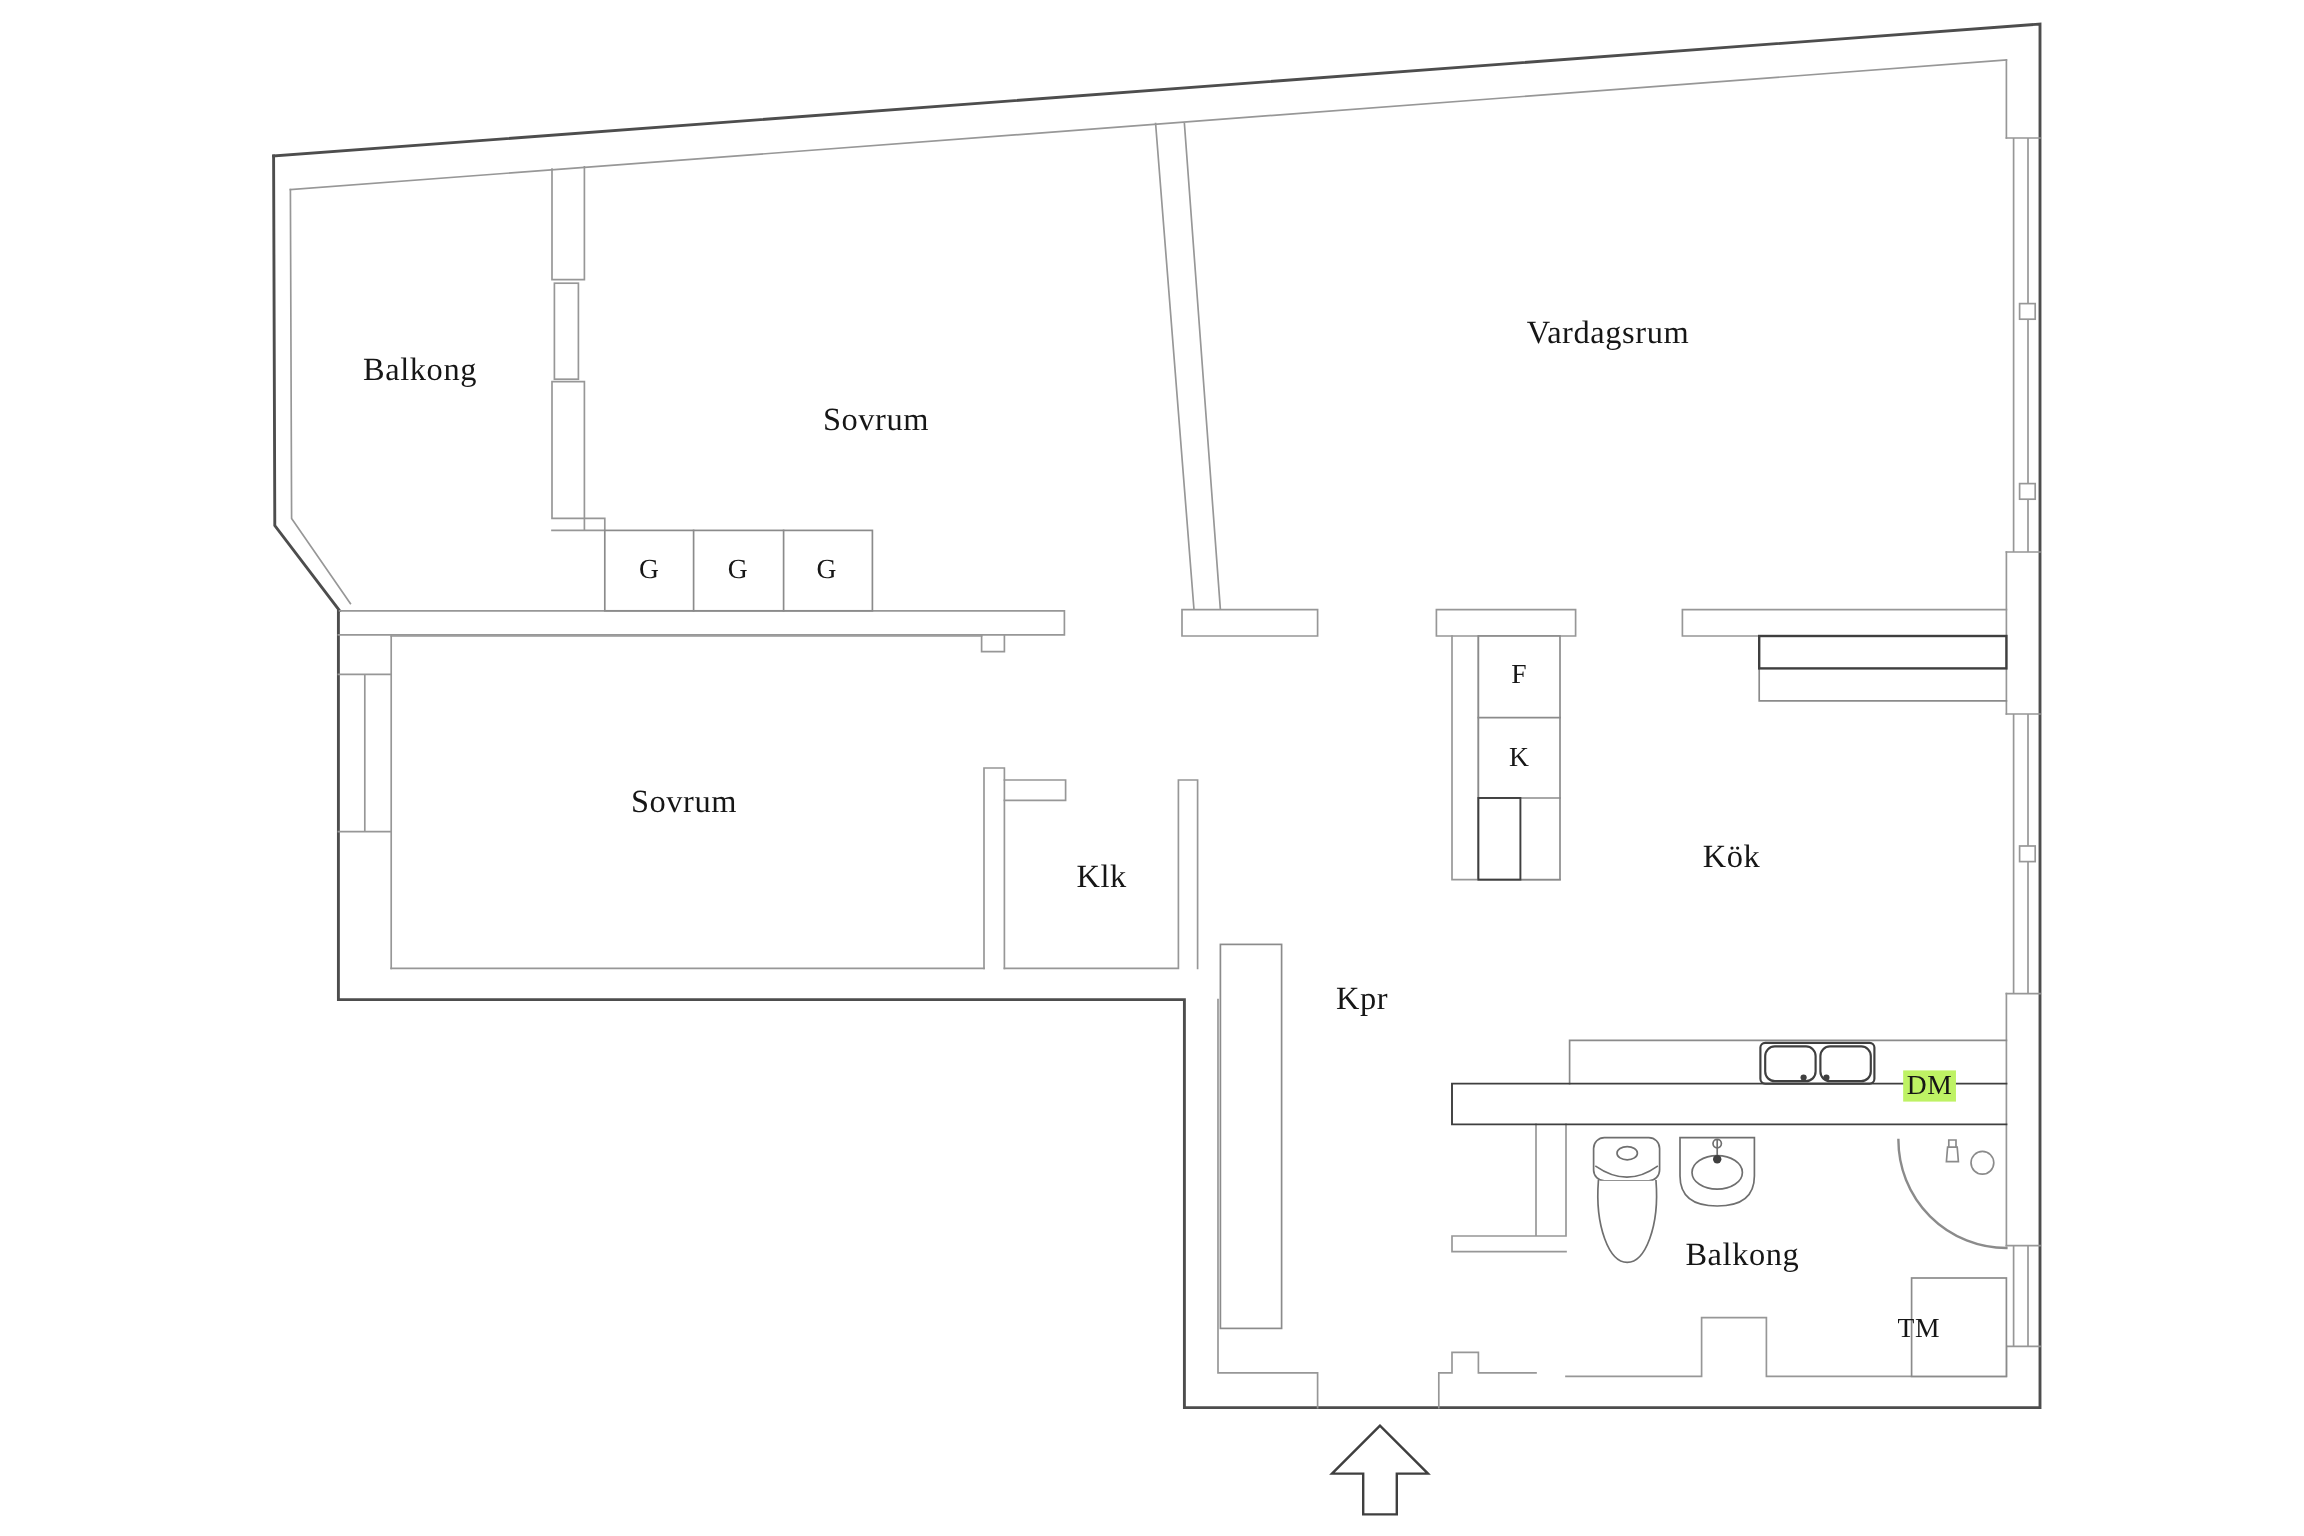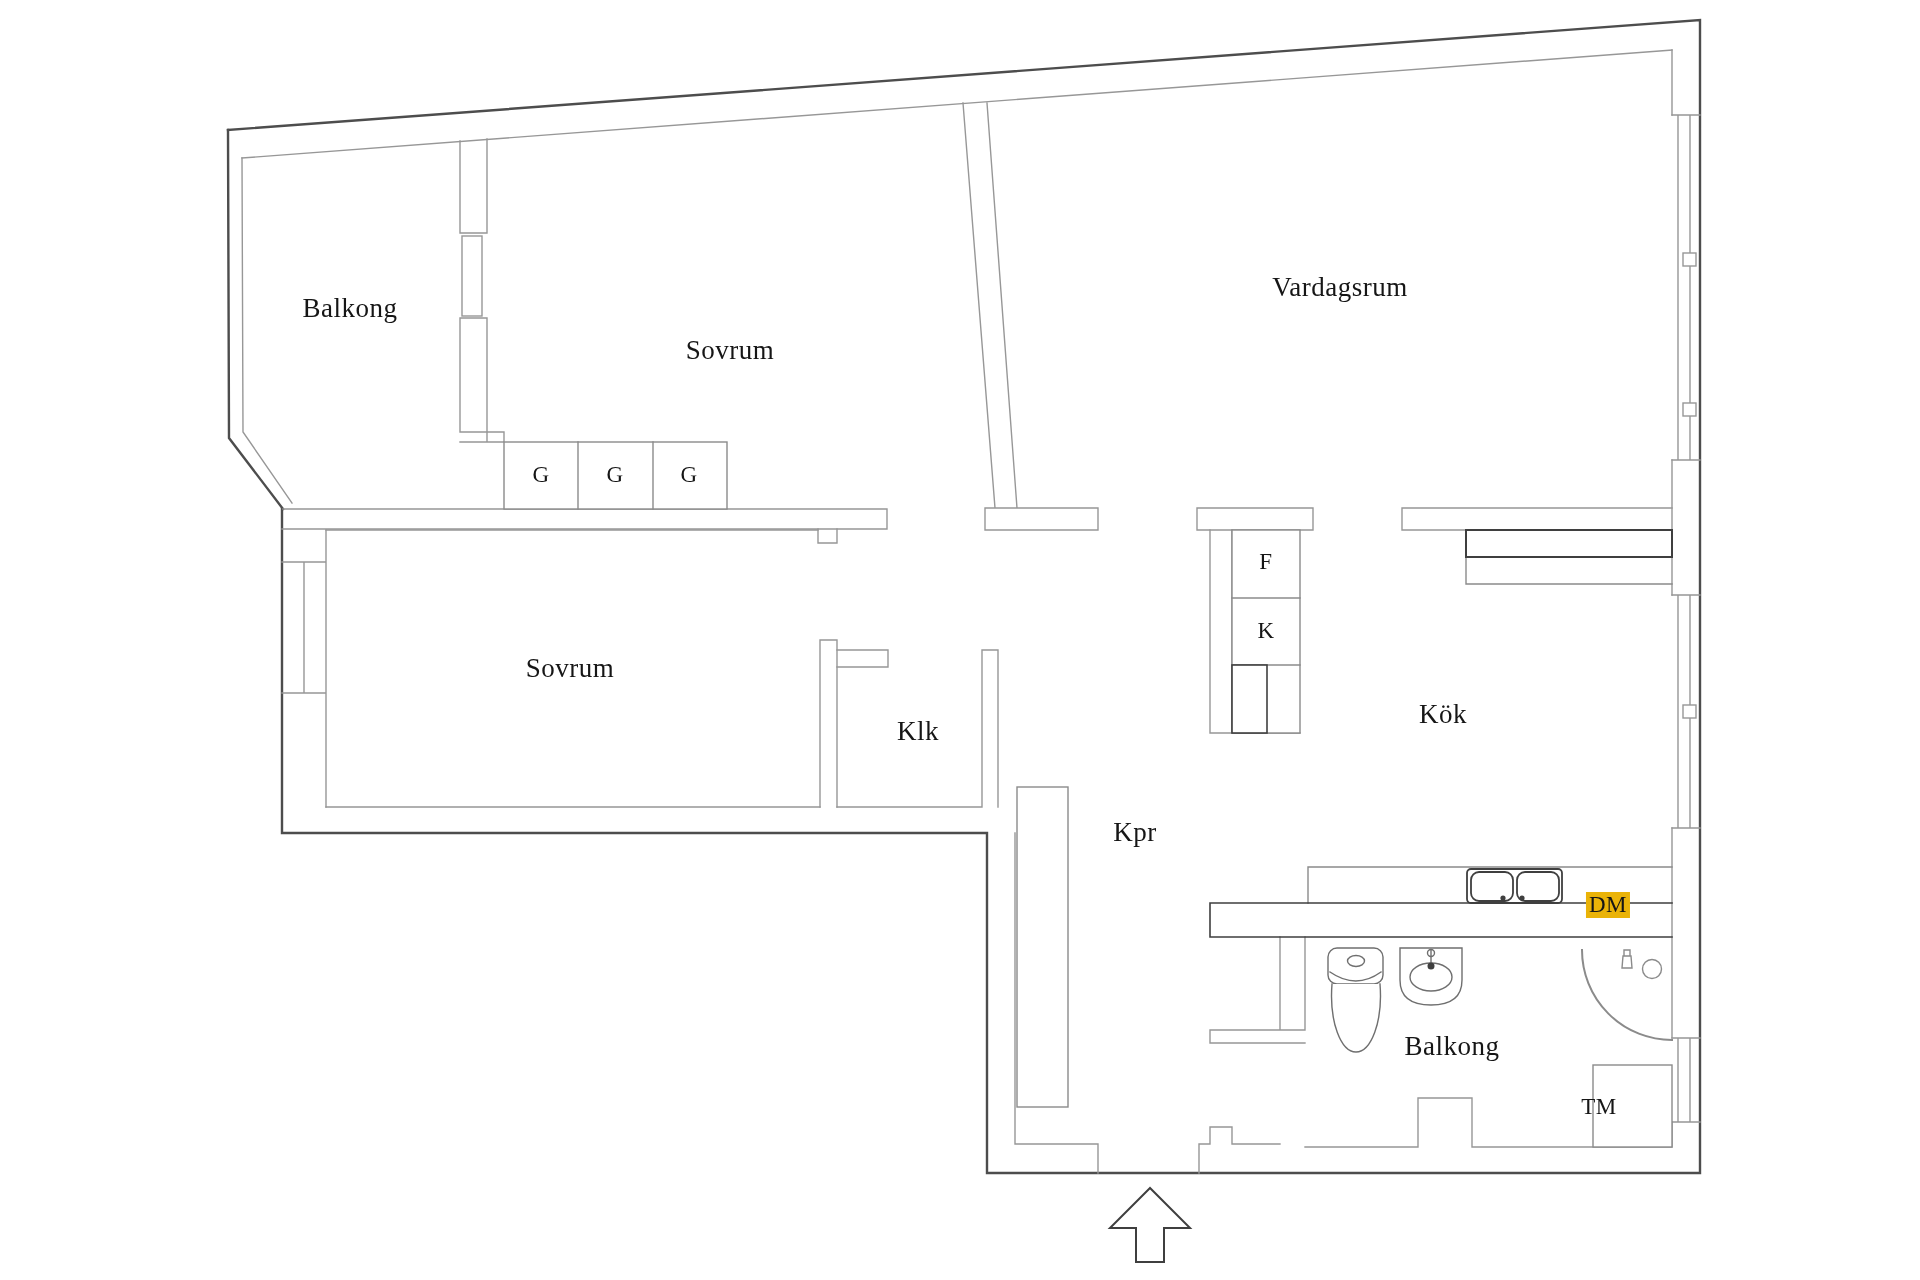--- a/index.html
+++ b/index.html
@@ -8,21 +8,21 @@
   .lbl{
     position:absolute;
     transform:translate(-50%,-50%);
     font-family:"Liberation Serif", serif;
     font-size:27px;
     color:#161616;
     white-space:nowrap;
     letter-spacing:.5px;
   }
   .lbl.small{font-size:23px;}
-  .lbl.onwall{background:#eab308;padding:0 3px;}
+  .lbl.onwall{background:#bef264;padding:0 3px;}
 </style>
 </head>
 <body>
 
 <div class="canvas">
 
 <svg width="1920" height="1280" viewBox="0 0 1920 1280">
 
   <g fill="none" stroke-width="2.4" stroke-linecap="square" stroke="#4d4d4d">
 
@@ -147,21 +147,21 @@
       <circle cx="1503" cy="898" r="2.6" fill="#3f3f3f" stroke="none"></circle>
       <circle cx="1522" cy="898" r="2.6" fill="#3f3f3f" stroke="none"></circle>
     </g>
 
     <polygon points="1150,1188 1110,1228 1136,1228 1136,1262 1164,1262 1164,1228 1190,1228" fill="#ffffff" stroke-width="2"></polygon>
   </g>
 </svg>
 
   <div class="lbl" style="left:350px;top:308px">Balkong</div>
   <div class="lbl" style="left:730px;top:350px">Sovrum</div>
-  <div class="lbl" style="left:1340px;top:287px">Vardagsrum</div>
+  <div class="lbl" style="left:1340px;top:277px">Vardagsrum</div>
   <div class="lbl" style="left:570px;top:668px">Sovrum</div>
   <div class="lbl" style="left:918px;top:731px">Klk</div>
   <div class="lbl" style="left:1135px;top:832px">Kpr</div>
   <div class="lbl" style="left:1443px;top:714px">Kök</div>
   <div class="lbl" style="left:1452px;top:1046px">Balkong</div>
 
   <div class="lbl small" style="left:1599px;top:1107px">TM</div>
   <div class="lbl small onwall" style="left:1608px;top:905px">DM</div>
   <div class="lbl small" style="left:1266px;top:562px">F</div>
   <div class="lbl small" style="left:1266px;top:631px">K</div>

